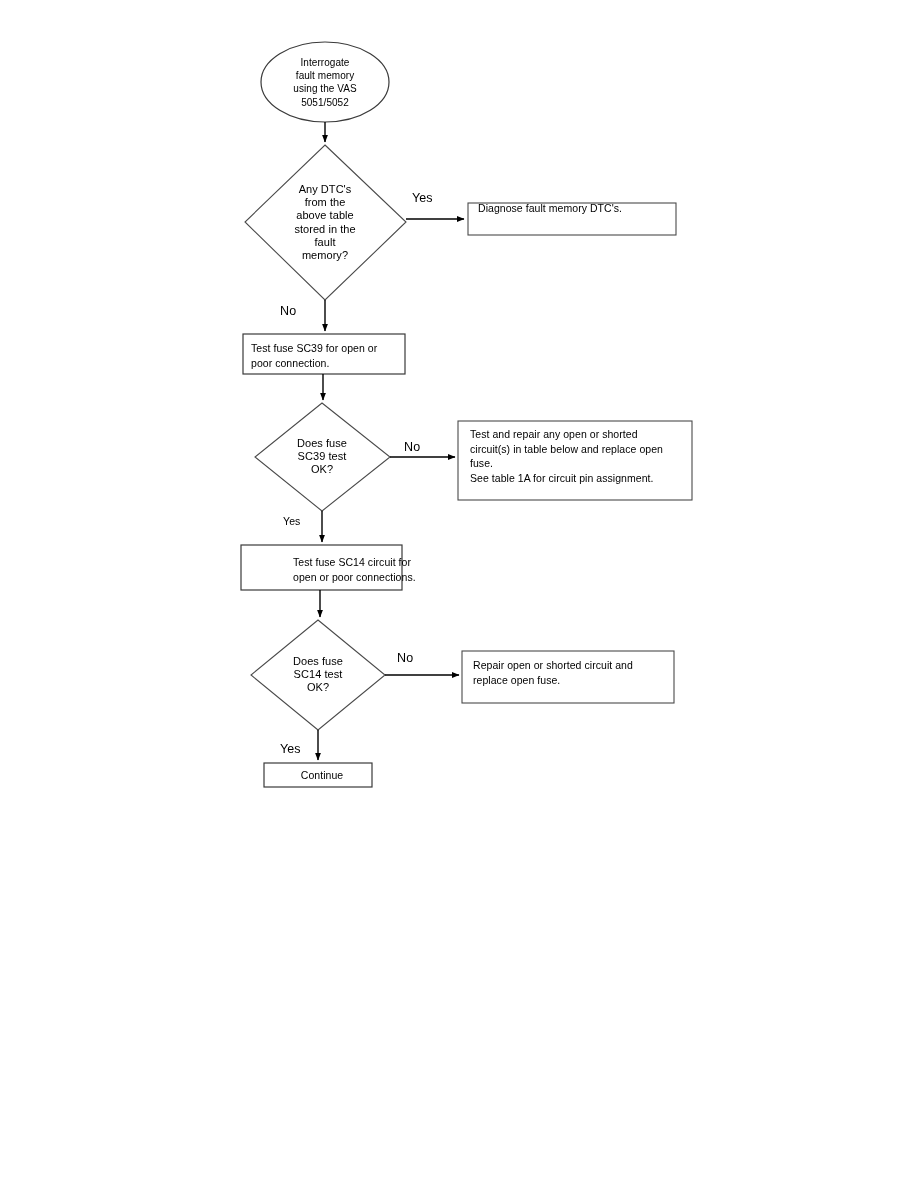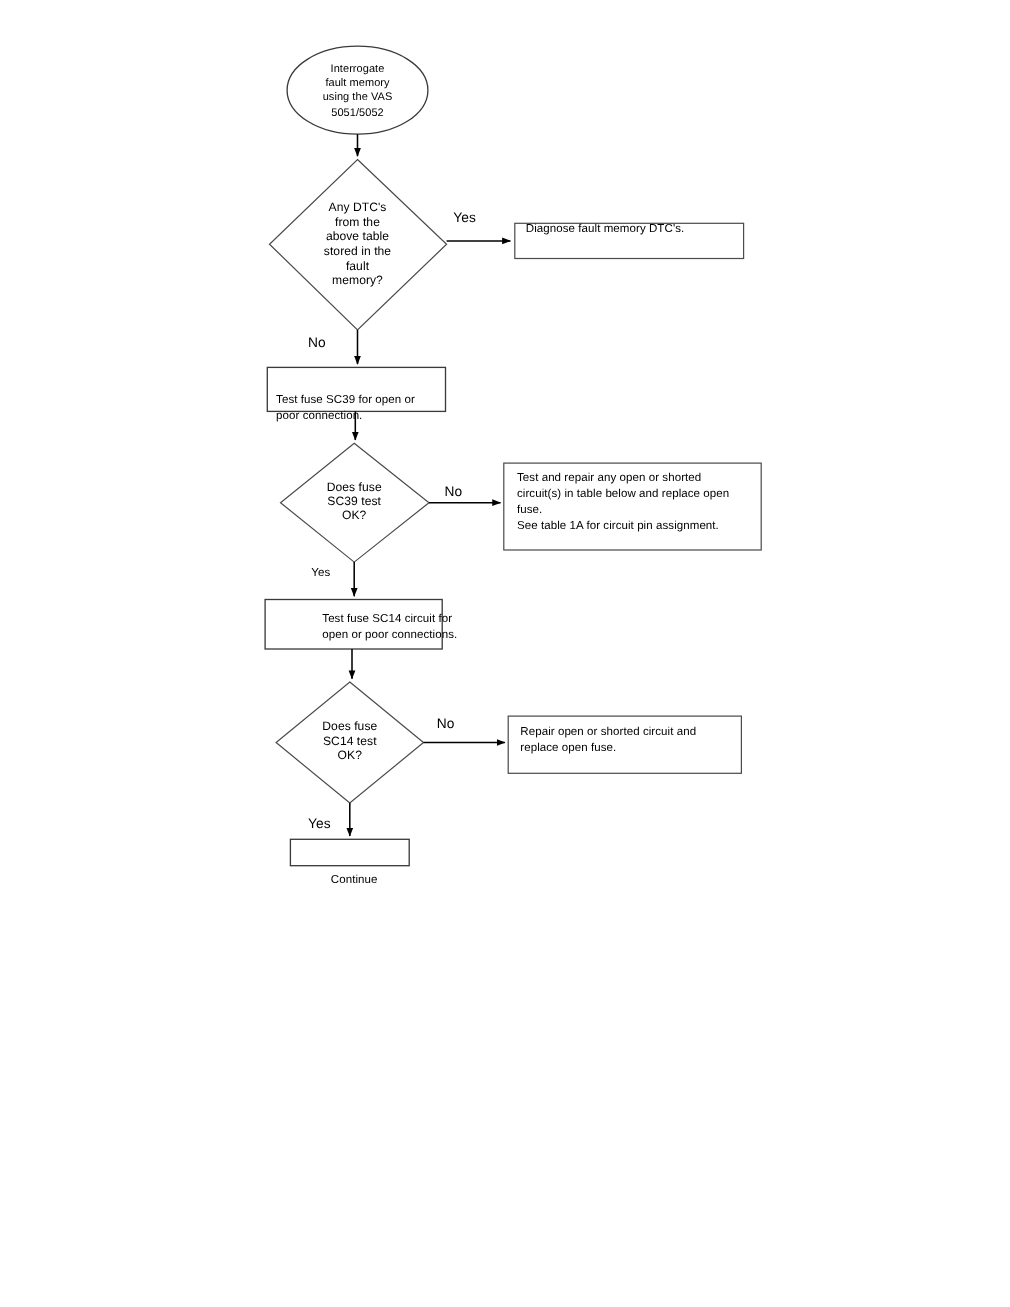--- a/index.html
+++ b/index.html
@@ -119,21 +119,21 @@
 
 <div class="node-text diamond-label" style="left:265px; top:183px; width:120px;">Any DTC's
 from the
 above table
 stored in the
 fault
 memory?</div>
 
 <div class="node-text box-label" style="left:478px; top:201px; width:192px;">Diagnose fault memory DTC's.</div>
 
-<div class="node-text box-label" style="left:251px; top:341px; width:148px;margin-top:15px;">Test fuse SC39 for open or
+<div class="node-text box-label" style="left:251px; top:341px; width:148px;">Test fuse SC39 for open or
 poor connection.</div>
 
 <div class="node-text diamond-label" style="left:262px; top:437px; width:120px;">Does fuse
 SC39 test
 OK?</div>
 
 <div class="node-text box-label" style="left:470px; top:427px; width:218px;">Test and repair any open or shorted
 circuit(s) in table below and replace open
 fuse.
 See table 1A for circuit pin assignment.</div>
@@ -141,21 +141,21 @@
 <div class="node-text box-label" style="left:249px; top:555px; width:148px;margin-left:44px;">Test fuse SC14 circuit for
 open or poor connections.</div>
 
 <div class="node-text diamond-label" style="left:258px; top:655px; width:120px;">Does fuse
 SC14  test
 OK?</div>
 
 <div class="node-text box-label" style="left:473px; top:658px; width:196px;">Repair open or shorted circuit and
 replace open fuse.</div>
 
-<div class="node-text box-label centered" style="left:264px; top:768px; width:116px;margin-top:25px;">Continue</div>
+<div class="node-text box-label centered" style="left:264px; top:768px; width:116px;">Continue</div>
 
 <div class="edge-label" style="left:412px; top:191px;">Yes</div>
 
 <div class="edge-label" style="left:280px; top:304px;">No</div>
 
 <div class="edge-label" style="left:404px; top:440px;">No</div>
 
 <div class="edge-label" style="left:283px; top:514px; font-size:10.5px;">Yes</div>
 
 <div class="edge-label" style="left:397px; top:651px;">No</div>

